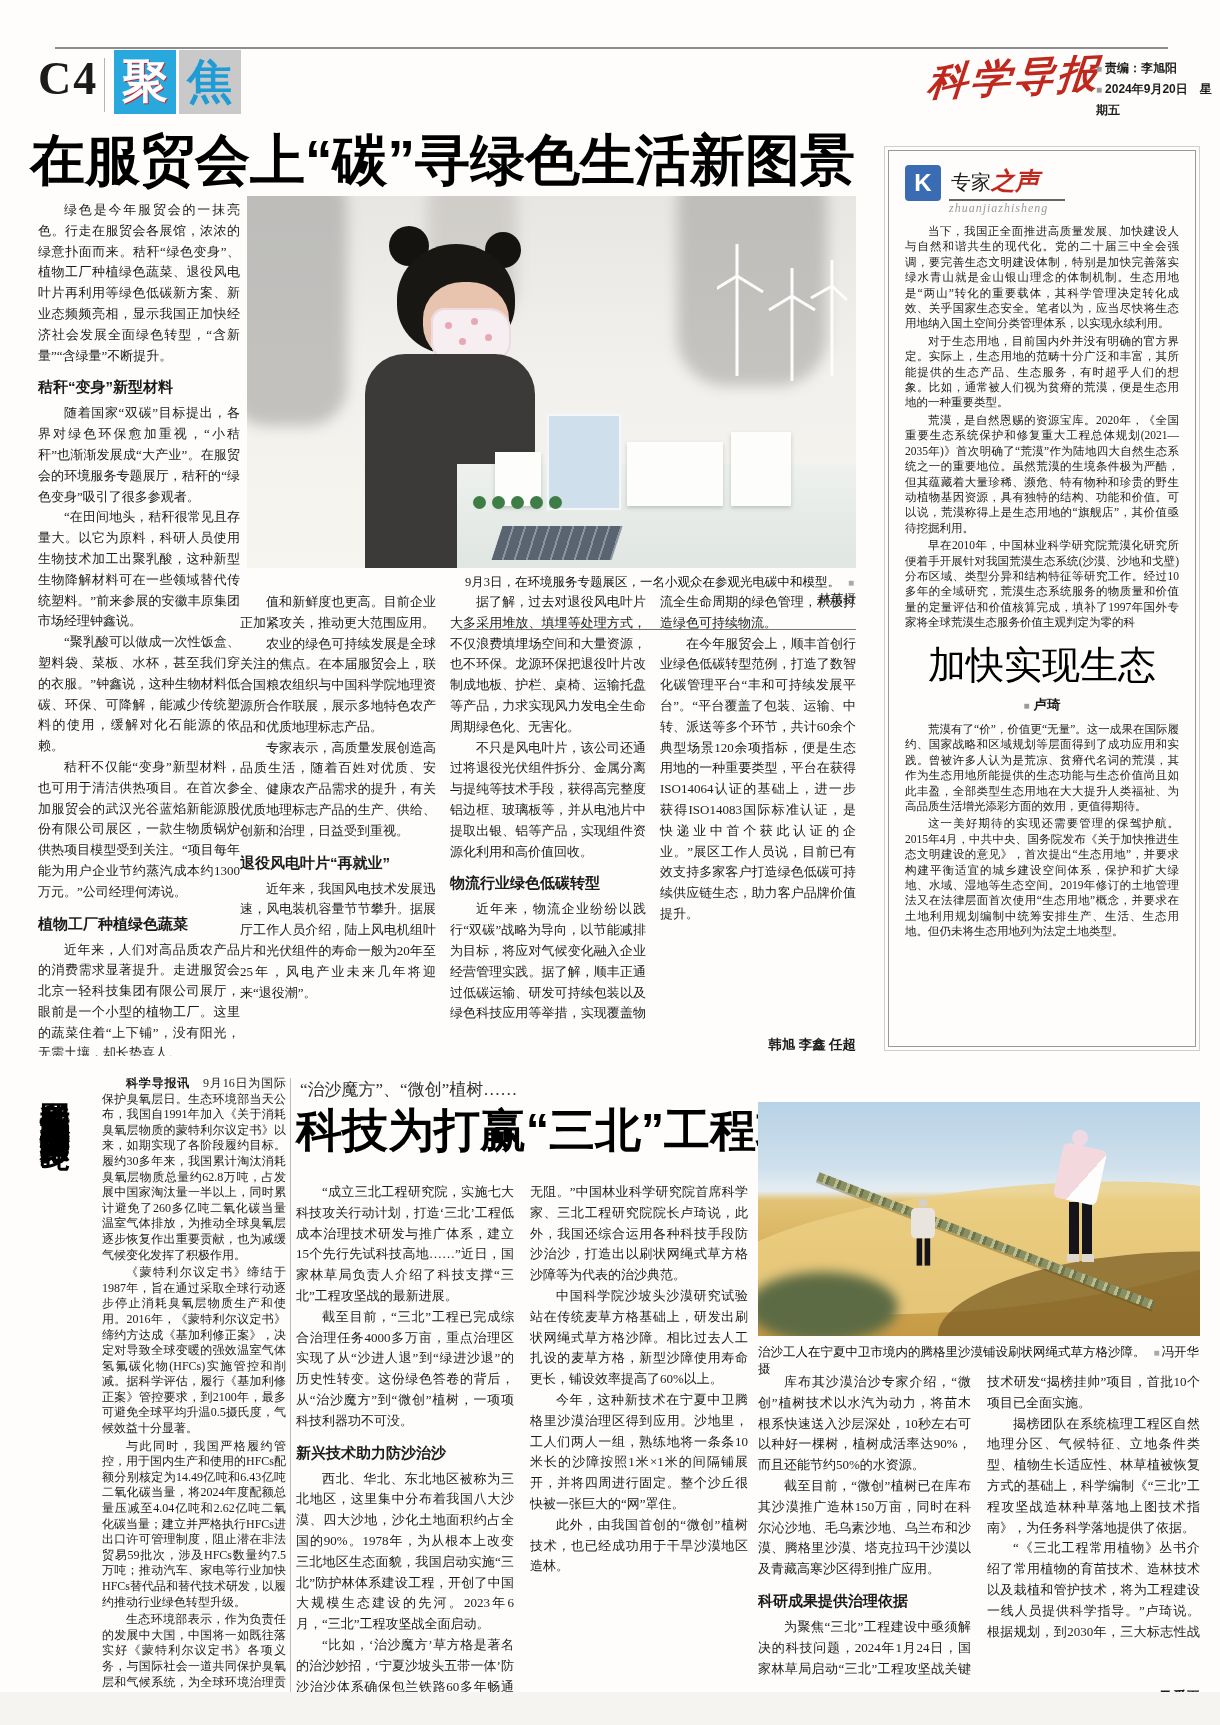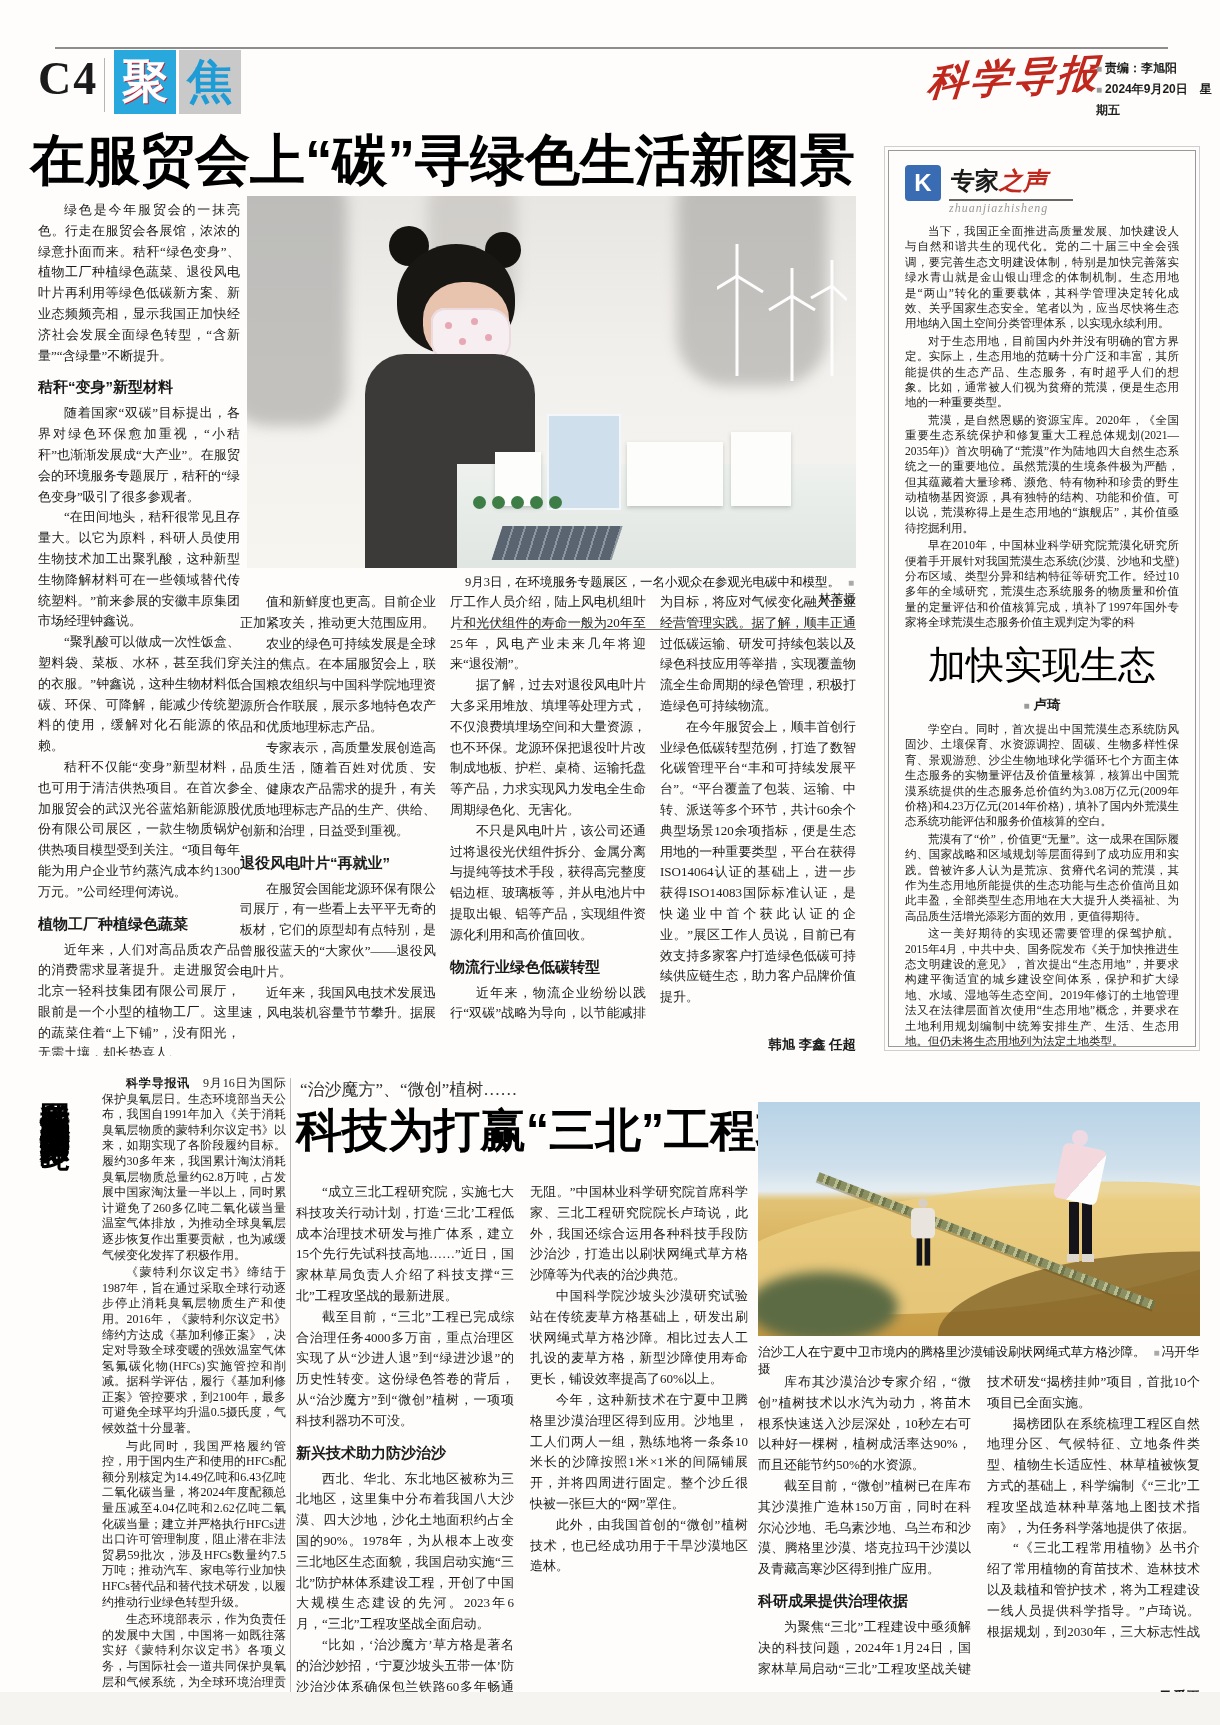--- a/index.html
+++ b/index.html
@@ -60,21 +60,21 @@
   .tree{width:13px;height:13px;border-radius:50%;background:#3f7d46;}
   .solar{left:250px;top:330px;width:120px;height:34px;background:repeating-linear-gradient(90deg,#5a6470 0 10px,#8b95a0 10px 12px);transform:skewX(-18deg);}
   .turbines{left:470px;top:30px;}
   
   .expert{left:888px;top:150px;width:308px;height:897px;border:1px solid #999;outline:1px solid #cfcfcf;
           outline-offset:3px;background:#fefdfb;padding:14px 16px;box-sizing:border-box;overflow:hidden;}
   .ex-head{display:flex;align-items:flex-start;gap:8px;margin-bottom:8px;}
   .kbox{width:36px;height:36px;background:#3a6cb4;color:#fff;display:flex;align-items:center;justify-content:center;
         font-size:24px;font-weight:bold;border-radius:4px;}
   .ex-title{border-bottom:2px solid #666;padding:0 26px 2px 2px;}
-  .ex-title .b{font-size:24px;font-weight:bold;margin-top:48px;}
+  .ex-title .b{font-size:20px;font-weight:normal;margin-top:48px;}
   .ex-title .r{font-size:24px;font-weight:bold;color:#c0281e;font-style:italic;}
   .ex-pinyin{font-size:12px;color:#999;font-style:italic;letter-spacing:1px;}
   .ex-body{font-size:11.5px;line-height:1.34;text-align:justify;}
   .ex-body p{margin:0 0 2px;text-indent:2em;color:#222;}
   .ex-hl{font-size:38px;font-weight:normal;text-align:center;line-height:1.3;margin:10px 0 6px;color:#000;}
   .ex-author{text-align:center;font-size:13.5px;font-weight:bold;margin-bottom:8px;}
   
   .vhl{left:34px;top:1078px;height:638px;font-size:30px;font-weight:bold;letter-spacing:2px;
        writing-mode:vertical-rl;text-orientation:upright;color:#000;}
   .ozone-col{left:102px;top:1076px;width:184px;height:612px;font-size:12px;line-height:1.3;}
@@ -189,21 +189,20 @@
 
   <div class="abs caption cap1">
     <span>9月3日，在环境服务专题展区，一名小观众在参观光电碳中和模型。</span><span class="credit-sq">■</span><span>林苇摄</span>
   </div>
 
   <div class="abs bodycol flow3">
       <p>值和新鲜度也更高。目前企业正加紧攻关，推动更大范围应用。</p>
       <p>农业的绿色可持续发展是全球关注的焦点。在本届服贸会上，联合国粮农组织与中国科学院地理资源所合作联展，展示多地特色农产品和优质地理标志产品。</p>
       <p>专家表示，高质量发展创造高品质生活，随着百姓对优质、安全、健康农产品需求的提升，有关优质地理标志产品的生产、供给、创新和治理，日益受到重视。</p>
       <h4>退役风电叶片“再就业”</h4>
-      <p>在服贸会国能龙源环保有限公司展厅，有一些看上去平平无奇的板材，它们的原型却有点特别，是曾服役蓝天的“大家伙”——退役风电叶片。</p>
       <p>近年来，我国风电技术发展迅速，风电装机容量节节攀升。据展厅工作人员介绍，陆上风电机组叶片和光伏组件的寿命一般为20年至25年，风电产业未来几年将迎来“退役潮”。</p>
       <p>据了解，过去对退役风电叶片大多采用堆放、填埋等处理方式，不仅浪费填埋场空间和大量资源，也不环保。龙源环保把退役叶片改制成地板、护栏、桌椅、运输托盘等产品，力求实现风力发电全生命周期绿色化、无害化。</p>
       <p>不只是风电叶片，该公司还通过将退役光伏组件拆分、金属分离与提纯等技术手段，获得高完整度铝边框、玻璃板等，并从电池片中提取出银、铝等产品，实现组件资源化利用和高价值回收。</p>
       <h4>物流行业绿色低碳转型</h4>
       <p>近年来，物流企业纷纷以践行“双碳”战略为导向，以节能减排为目标，将应对气候变化融入企业经营管理实践。据了解，顺丰正通过低碳运输、研发可持续包装以及绿色科技应用等举措，实现覆盖物流全生命周期的绿色管理，积极打造绿色可持续物流。</p>
       <p>在今年服贸会上，顺丰首创行业绿色低碳转型范例，打造了数智化碳管理平台“丰和可持续发展平台”。“平台覆盖了包装、运输、中转、派送等多个环节，共计60余个典型场景120余项指标，便是生态用地的一种重要类型，平台在获得ISO14064认证的基础上，进一步获得ISO14083国际标准认证，是快递业中首个获此认证的企业。”展区工作人员说，目前已有效支持多家客户打造绿色低碳可持续供应链生态，助力客户品牌价值提升。</p>
     </div>
   <div class="abs byline main-byline">韩旭 李鑫 任超</div>
 
   <div class="abs expert">
@@ -220,21 +219,20 @@
         <p>当下，我国正全面推进高质量发展、加快建设人与自然和谐共生的现代化。党的二十届三中全会强调，要完善生态文明建设体制，特别是加快完善落实绿水青山就是金山银山理念的体制机制。生态用地是“两山”转化的重要载体，其科学管理决定转化成效、关乎国家生态安全。笔者以为，应当尽快将生态用地纳入国土空间分类管理体系，以实现永续利用。</p>
         <p>对于生态用地，目前国内外并没有明确的官方界定。实际上，生态用地的范畴十分广泛和丰富，其所能提供的生态产品、生态服务，有时超乎人们的想象。比如，通常被人们视为贫瘠的荒漠，便是生态用地的一种重要类型。</p>
         <p>荒漠，是自然恩赐的资源宝库。2020年，《全国重要生态系统保护和修复重大工程总体规划(2021—2035年)》首次明确了“荒漠”作为陆地四大自然生态系统之一的重要地位。虽然荒漠的生境条件极为严酷，但其蕴藏着大量珍稀、濒危、特有物种和珍贵的野生动植物基因资源，具有独特的结构、功能和价值。可以说，荒漠称得上是生态用地的“旗舰店”，其价值亟待挖掘利用。</p>
         <p>早在2010年，中国林业科学研究院荒漠化研究所便着手开展针对我国荒漠生态系统(沙漠、沙地和戈壁)分布区域、类型分异和结构特征等研究工作。经过10多年的全域研究，荒漠生态系统服务的物质量和价值量的定量评估和价值核算完成，填补了1997年国外专家将全球荒漠生态服务价值主观判定为零的科</p>
       </div>
     <div class="ex-hl sans">
       <div>加快实现生态</div>
     </div>
     <div class="ex-author"><span class="sq" style="color:#9a9a9a;font-size:10px;margin-right:4px;">■</span><span>卢琦</span></div>
     <div class="ex-body">
-        <p>学空白。同时，首次提出中国荒漠生态系统防风固沙、土壤保育、水资源调控、固碳、生物多样性保育、景观游憩、沙尘生物地球化学循环七个方面主体生态服务的实物量评估及价值量核算，核算出中国荒漠系统提供的生态服务总价值约为3.08万亿元(2009年价格)和4.23万亿元(2014年价格)，填补了国内外荒漠生态系统功能评估和服务价值核算的空白。</p>
         <p>荒漠有了“价”，价值更“无量”。这一成果在国际履约、国家战略和区域规划等层面得到了成功应用和实践。曾被许多人认为是荒凉、贫瘠代名词的荒漠，其作为生态用地所能提供的生态功能与生态价值尚且如此丰盈，全部类型生态用地在大大提升人类福祉、为高品质生活增光添彩方面的效用，更值得期待。</p>
         <p>这一美好期待的实现还需要管理的保驾护航。2015年4月，中共中央、国务院发布《关于加快推进生态文明建设的意见》，首次提出“生态用地”，并要求构建平衡适宜的城乡建设空间体系，保护和扩大绿地、水域、湿地等生态空间。2019年修订的土地管理法又在法律层面首次使用“生态用地”概念，并要求在土地利用规划编制中统筹安排生产、生活、生态用地。但仍未将生态用地列为法定土地类型。</p>
       </div>
   </div>
 
   <div class="abs vhl sans">我国累计淘汰消耗臭氧层物质约六十二万多吨</div>
   <div class="abs bodycol ozone-col">
       <p><strong>科学导报讯　</strong>9月16日为国际保护臭氧层日。生态环境部当天公布，我国自1991年加入《关于消耗臭氧层物质的蒙特利尔议定书》以来，如期实现了各阶段履约目标。履约30多年来，我国累计淘汰消耗臭氧层物质总量约62.8万吨，占发展中国家淘汰量一半以上，同时累计避免了260多亿吨二氧化碳当量温室气体排放，为推动全球臭氧层逐步恢复作出重要贡献，也为减缓气候变化发挥了积极作用。</p>
       <p>《蒙特利尔议定书》缔结于1987年，旨在通过采取全球行动逐步停止消耗臭氧层物质生产和使用。2016年，《蒙特利尔议定书》缔约方达成《基加利修正案》，决定对导致全球变暖的强效温室气体氢氟碳化物(HFCs)实施管控和削减。据科学评估，履行《基加利修正案》管控要求，到2100年，最多可避免全球平均升温0.5摄氏度，气候效益十分显著。</p>
       <p>与此同时，我国严格履约管控，用于国内生产和使用的HFCs配额分别核定为14.49亿吨和6.43亿吨二氧化碳当量，将2024年度配额总量压减至4.04亿吨和2.62亿吨二氧化碳当量；建立并严格执行HFCs进出口许可管理制度，阻止潜在非法贸易59批次，涉及HFCs数量约7.5万吨；推动汽车、家电等行业加快HFCs替代品和替代技术研发，以履约推动行业绿色转型升级。</p>

